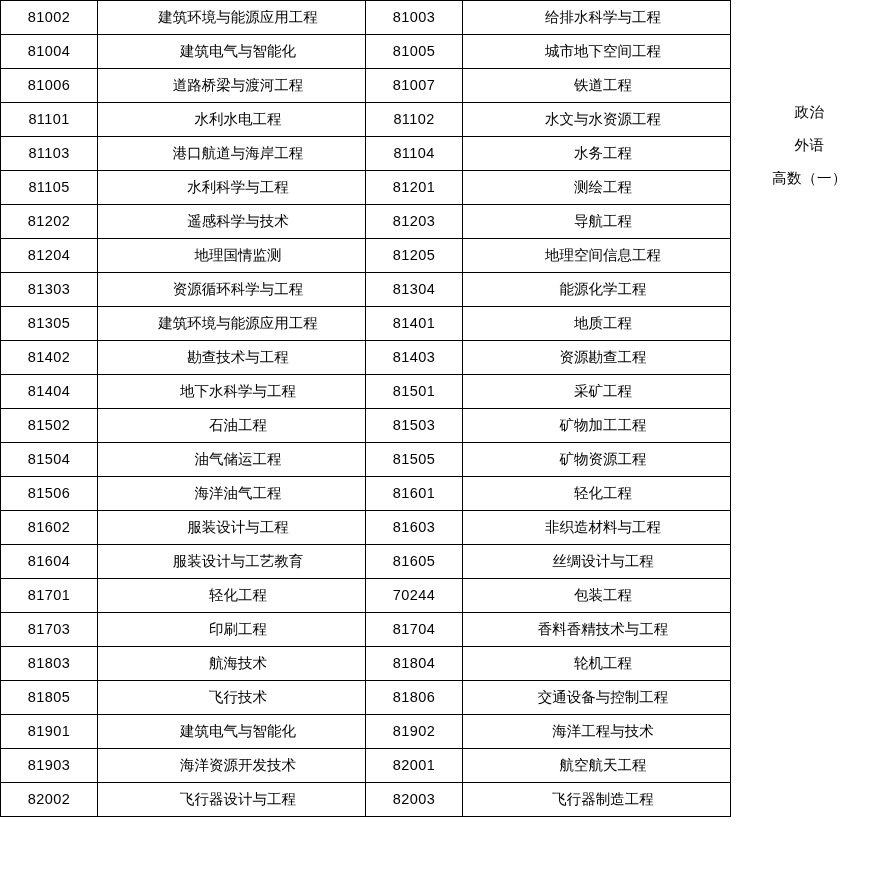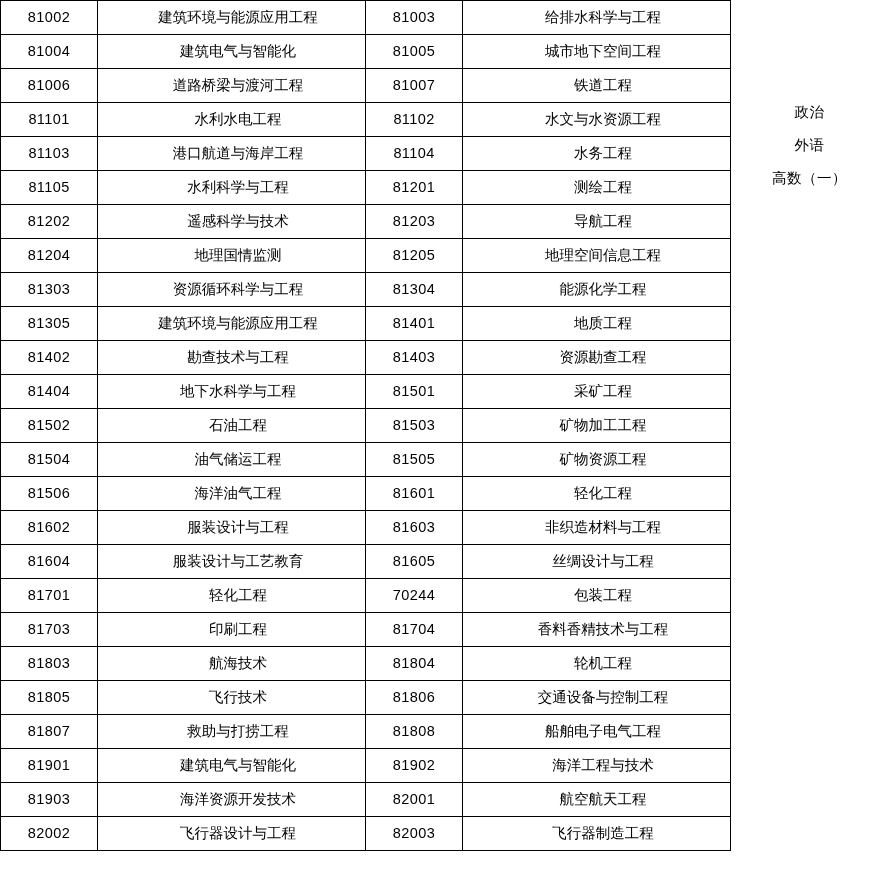--- a/index.html
+++ b/index.html
@@ -194,26 +194,20 @@
         <td class="code">81804</td>
         <td class="name">轮机工程</td>
       </tr>
       <tr>
         <td class="code">81805</td>
         <td class="name">飞行技术</td>
         <td class="code">81806</td>
         <td class="name">交通设备与控制工程</td>
       </tr>
       <tr>
-        <td class="code">81807</td>
-        <td class="name">救助与打捞工程</td>
-        <td class="code">81808</td>
-        <td class="name">船舶电子电气工程</td>
-      </tr>
-      <tr>
         <td class="code">81901</td>
         <td class="name">建筑电气与智能化</td>
         <td class="code">81902</td>
         <td class="name">海洋工程与技术</td>
       </tr>
       <tr>
         <td class="code">81903</td>
         <td class="name">海洋资源开发技术</td>
         <td class="code">82001</td>
         <td class="name">航空航天工程</td>

